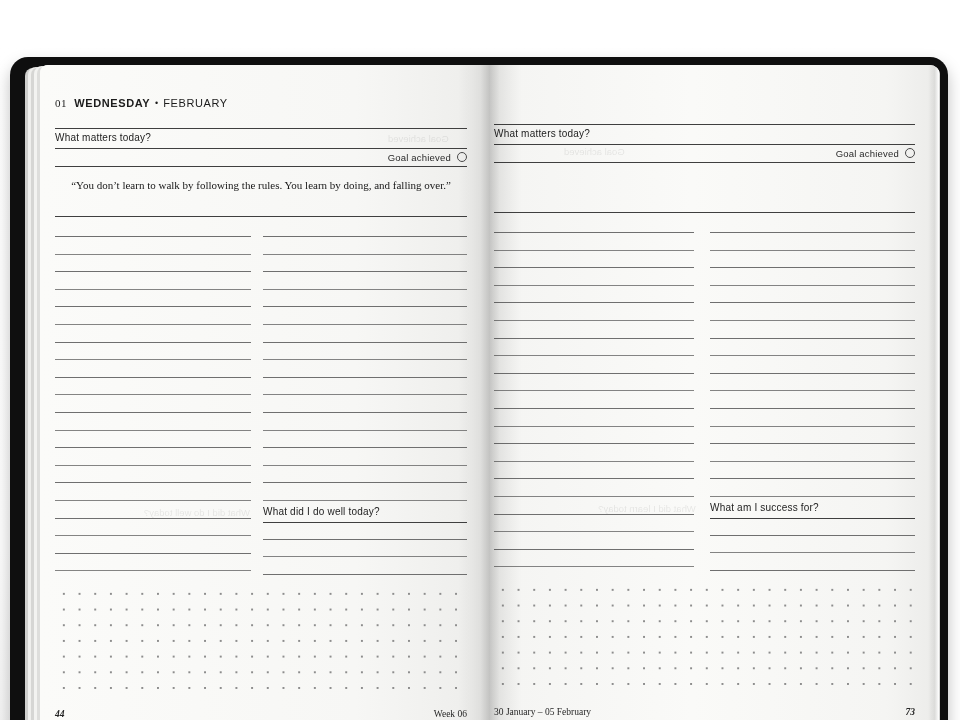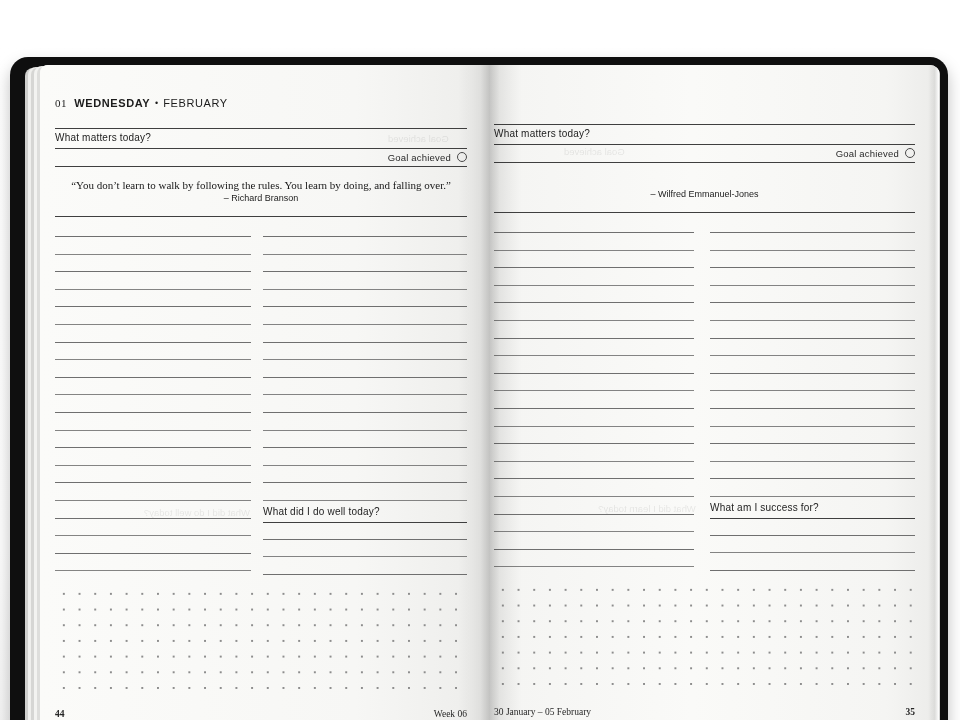--- a/index.html
+++ b/index.html
@@ -56,21 +56,21 @@
   .attr{position:absolute;left:0;right:0;text-align:center;font-size:9px;color:#222;}
   
   .dots{position:absolute;left:1px;right:1px;height:110px;
         background-image:radial-gradient(circle,#8d8d8d .8px,rgba(0,0,0,0) 1.1px);
         background-size:15.7px 15.7px;}
   
   .foot{position:absolute;left:0;right:0;font-family:"Liberation Serif",serif;
         font-size:9.5px;color:#262626;}
   .foot .fl{position:absolute;left:0;}
   .foot .fr{position:absolute;right:0;}
-  .foot .pnum{font-weight:700;}
+  .foot .pnum{font-weight:700;font-style:italic;}
   
   .ghost{position:absolute;transform:scaleX(-1);opacity:.08;color:#000;
          font-size:9.5px;white-space:nowrap;pointer-events:none;}
 </style>
 </head>
 <body>
 
 <div class="stage">
   <div class="book">
     <div class="sheet">
@@ -88,21 +88,20 @@
           <div class="lbl" style="top:37px">What matters today?</div>
           <div class="hline" style="top:53px"></div>
           <div class="ghost" style="top:38px;right:18px">Goal achieved</div>
 
           <div class="goal" style="top:57px">
             <span>Goal achieved</span><span class="circ"></span>
           </div>
           <div class="hline" style="top:71px"></div>
 
           <div class="quote" style="top:84px">“You don’t learn to walk by following the rules. You learn by doing, and falling over.”</div>
-          <div class="attr" style="top:98px">– Richard Branson</div>
           <div class="hline" style="top:121px"></div>
 
           <div class="col" style="left:0;top:124px;width:196px;height:356px">
               <div class="rline" style="top: 17px; opacity: 1;"></div>
               <div class="rline" style="top: 34.6px; opacity: 0.85;"></div>
               <div class="rline" style="top: 52.2px; opacity: 1;"></div>
               <div class="rline" style="top: 69.8px; opacity: 0.85;"></div>
               <div class="rline" style="top: 87.4px; opacity: 1;"></div>
               <div class="rline" style="top: 105px; opacity: 0.85;"></div>
               <div class="rline" style="top: 122.6px; opacity: 1;"></div>
@@ -164,21 +163,20 @@
           <div class="hline" style="top:33px"></div>
           <div class="lbl" style="top:37px">What matters today?</div>
           <div class="hline" style="top:53px"></div>
           <div class="ghost" style="left:70px;top:55px">Goal achieved</div>
 
           <div class="goal" style="top:57px">
             <span>Goal achieved</span><span class="circ"></span>
           </div>
           <div class="hline" style="top:71px"></div>
 
-          <div class="attr" style="top:98px">– Wilfred Emmanuel-Jones</div>
           <div class="hline" style="top:121px"></div>
 
           <div class="col" style="left:0;top:124px;width:200px;height:356px">
               <div class="rline" style="top: 17px; opacity: 1;"></div>
               <div class="rline" style="top: 34.6px; opacity: 0.85;"></div>
               <div class="rline" style="top: 52.2px; opacity: 1;"></div>
               <div class="rline" style="top: 69.8px; opacity: 0.85;"></div>
               <div class="rline" style="top: 87.4px; opacity: 1;"></div>
               <div class="rline" style="top: 105px; opacity: 0.85;"></div>
               <div class="rline" style="top: 122.6px; opacity: 1;"></div>
@@ -222,21 +220,21 @@
           <div class="col" style="left:216px;top:427px;width:205px;height:56px">
               <div class="rline" style="top: 16.6px; opacity: 1;"></div>
               <div class="rline" style="top: 34.2px; opacity: 0.85;"></div>
               <div class="rline" style="top: 51.8px; opacity: 1;"></div>
             </div>
 
           <div class="dots" style="top:491px"></div>
 
           <div class="foot" style="top:616px">
             <span class="fl">30 January – 05 February</span>
-            <span class="fr pnum">35</span>
+            <span class="fr pnum">73</span>
           </div>
         </div>
       </div>
 
       <div class="gutter"></div>
     </div>
   </div>
 </div>
 
 </body></html>

